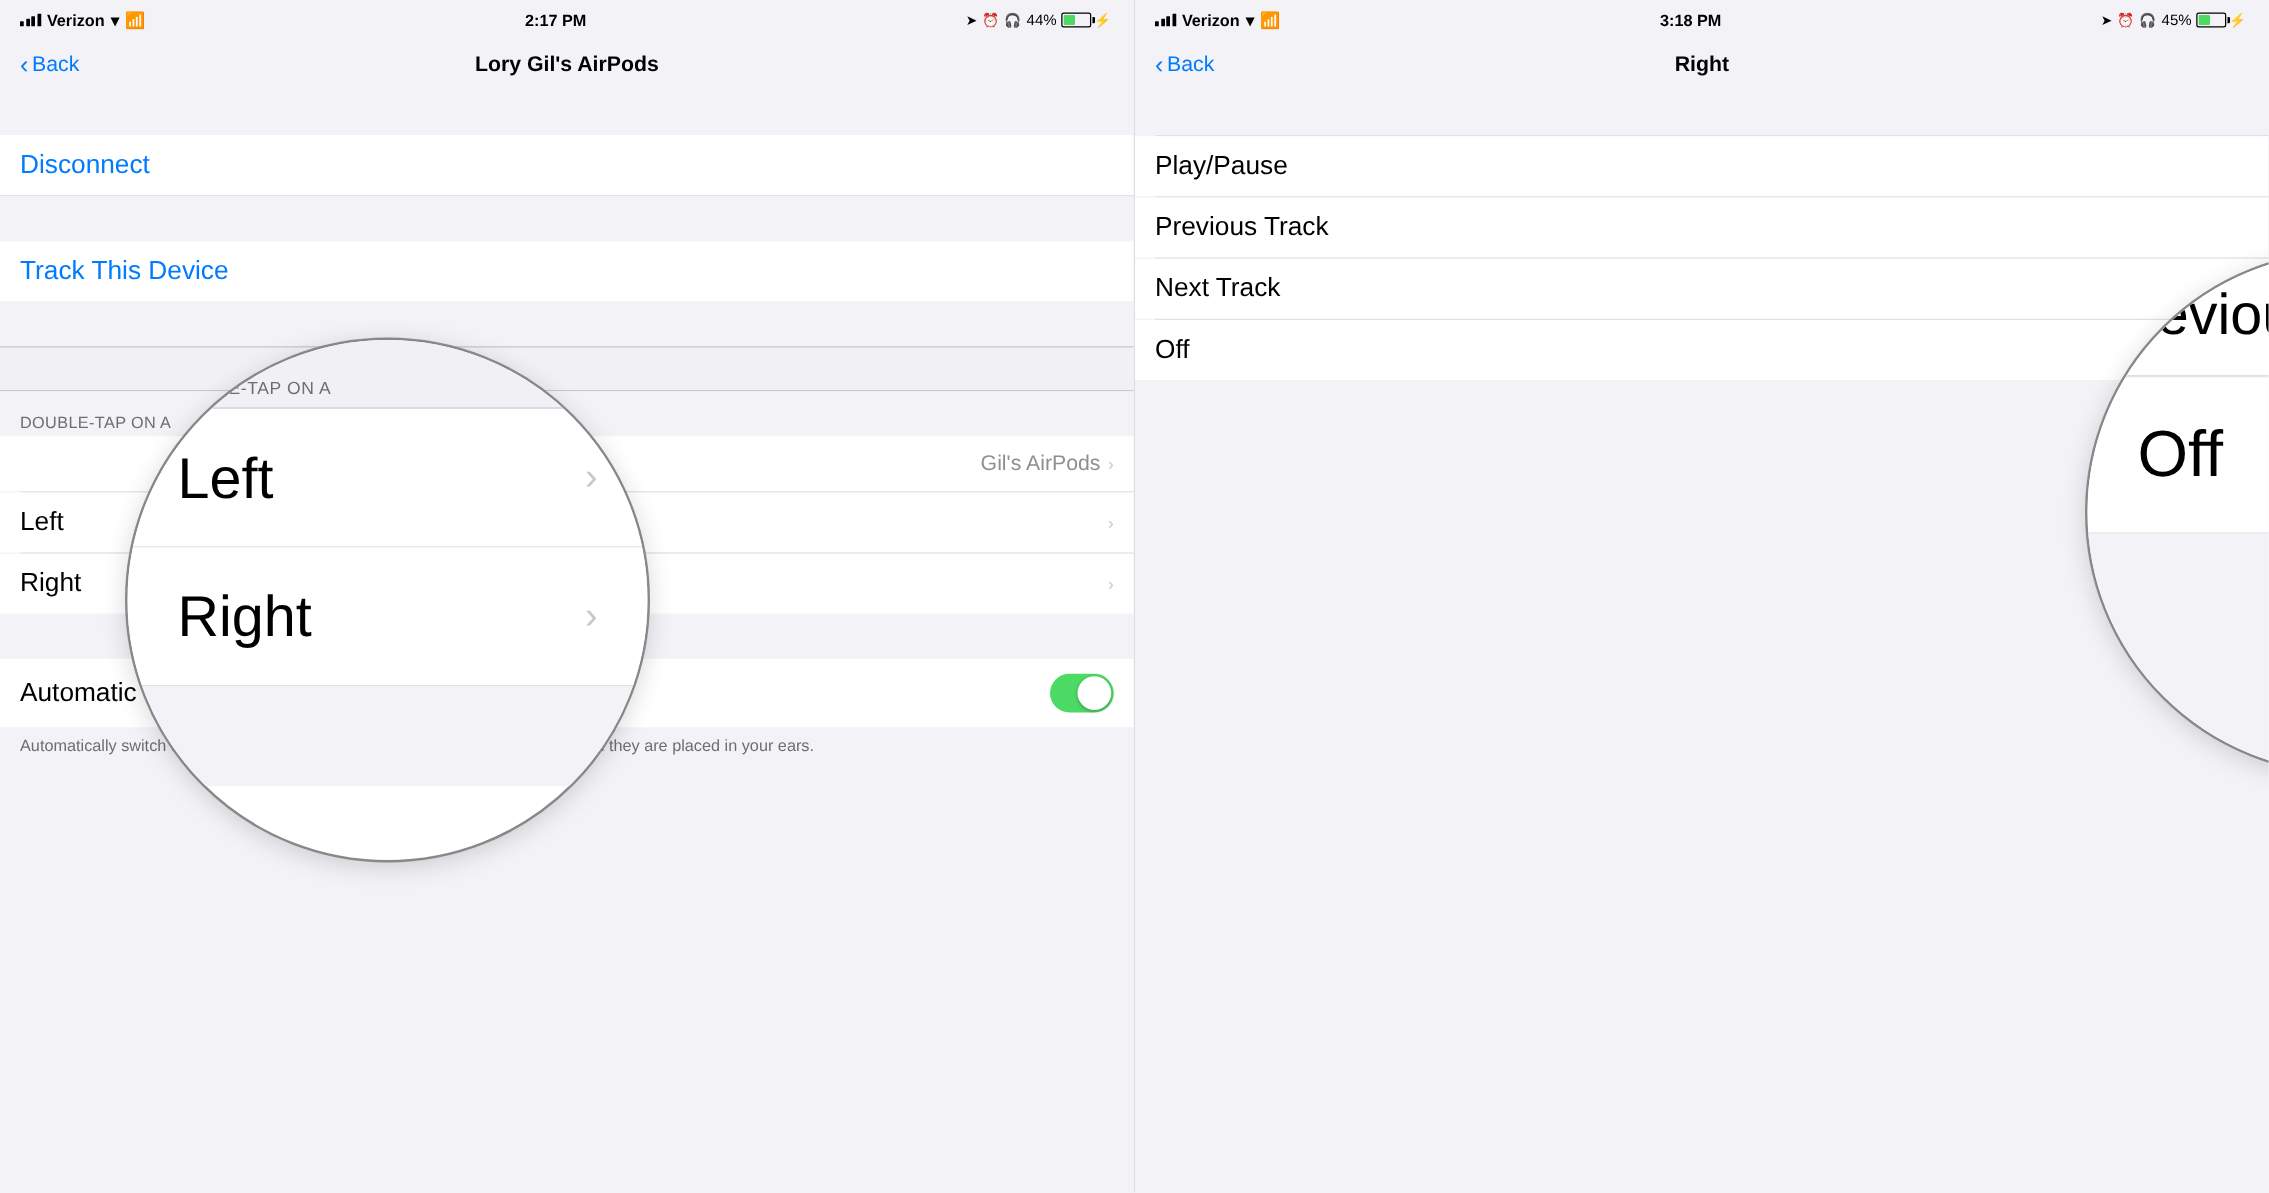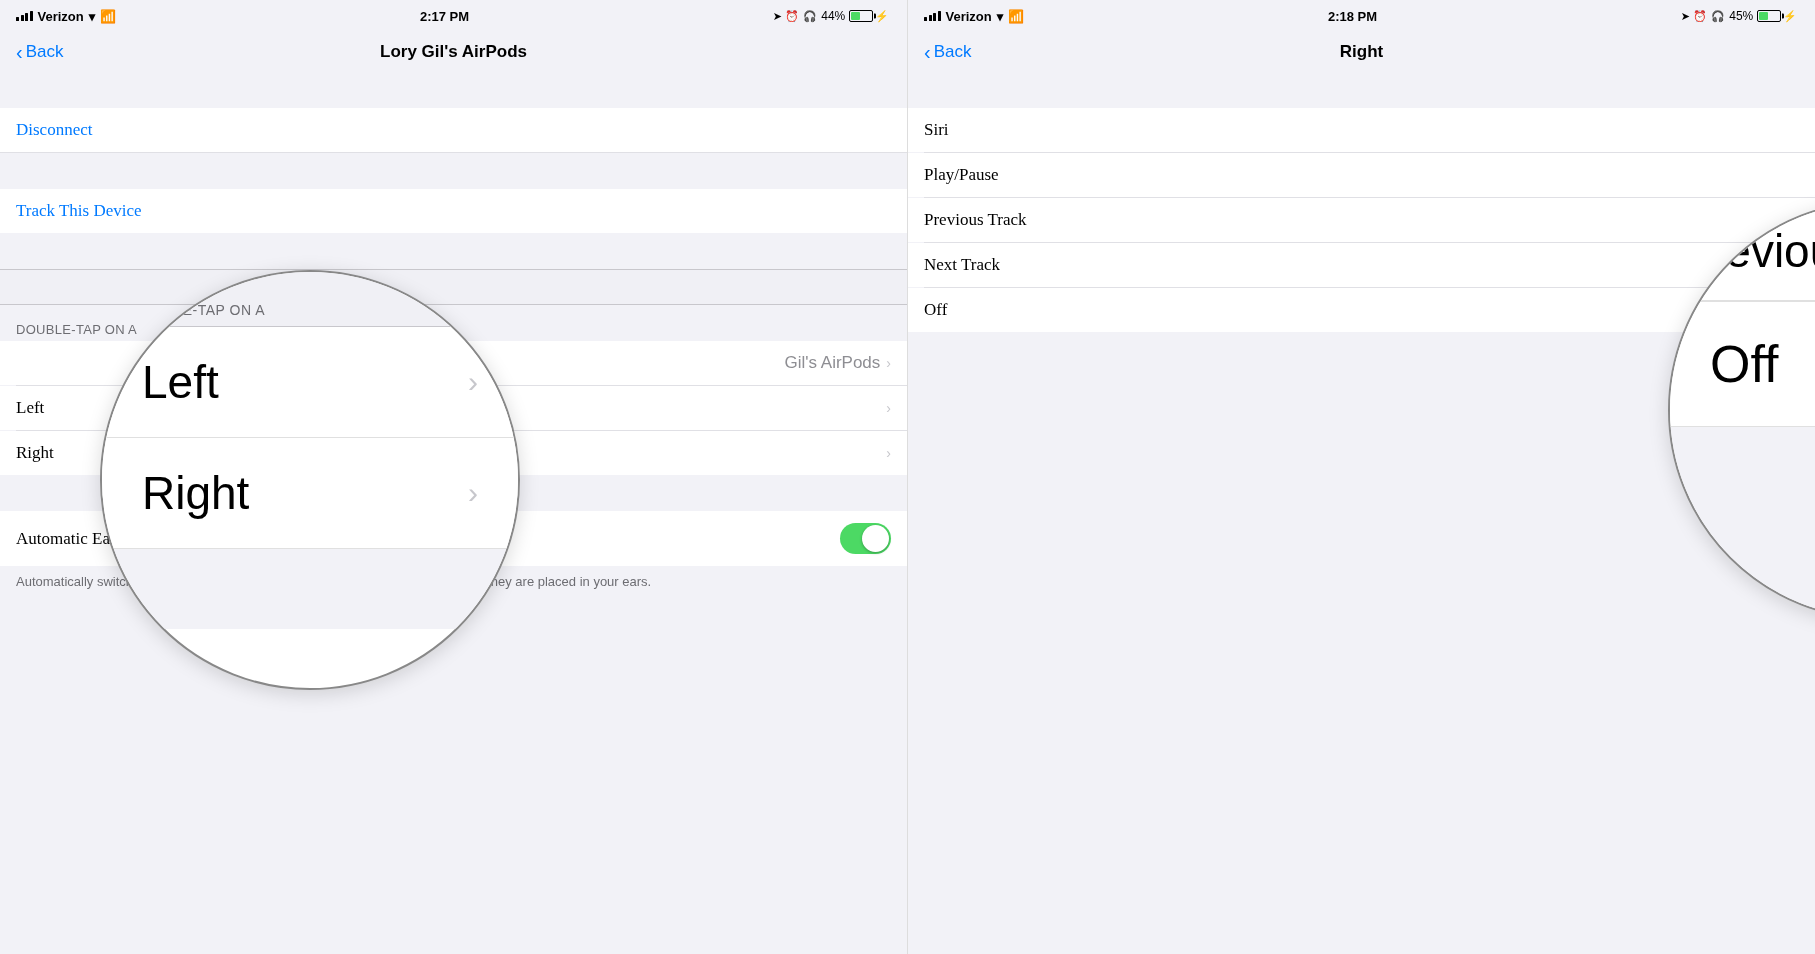--- a/index.html
+++ b/index.html
@@ -129,23 +129,22 @@
     }
     .settings-item {
       display: flex;
       align-items: center;
       justify-content: space-between;
       padding: 12px 16px;
       background: #fff;
       min-height: 44px;
     }
     .settings-item-text {
-      font-size: 17px;
+      font-size: 21px;
       color: #007aff;
-      font-family: Liberation Serif, serif;
     }
     .settings-item-text.black {
       color: #000;
     }
     .settings-item-right {
       display: flex;
       align-items: center;
       gap: 6px;
       color: #8e8e93;
       font-size: 17px;
@@ -374,21 +373,21 @@
       <div class="signal-bars">
         <span style="height:4px"></span>
         <span style="height:6px"></span>
         <span style="height:8px"></span>
         <span style="height:10px"></span>
       </div>
       <span>Verizon</span>
       <span class="wifi-icon">▾</span>
       <span style="font-size:13px;">📶</span>
     </div>
-    <div class="status-center">2:18 PM</div>
+    <div class="status-center">3:18 PM</div>
     <div class="status-right">
       <span style="font-size:11px;">➤</span>
       <span style="font-size:11px;">⏰</span>
       <span style="font-size:11px;">🎧</span>
       <span>45%</span>
       <div class="battery-container">
         <div class="battery">
           <div class="battery-fill" style="width:44%;background:#4cd964;"></div>
         </div>
         <span style="font-size:11px;">⚡</span>
@@ -399,25 +398,20 @@
   <div class="nav-bar">
     <div class="nav-back">
       <span class="chevron">‹</span>
       <span>Back</span>
     </div>
     <div class="nav-title">Right</div>
   </div>
 
   <div style="height:36px;background:#f2f2f7;"></div>
 
-  <div class="settings-group">
-    <div class="settings-item">
-      <span class="settings-item-text black">Siri</span>
-    </div>
-  </div>
   <div style="height:1px;background:#e0e0e5;margin-left:16px;"></div>
 
   <div class="settings-group">
     <div class="settings-item">
       <span class="settings-item-text black">Play/Pause</span>
     </div>
   </div>
   <div style="height:1px;background:#e0e0e5;margin-left:16px;"></div>
 
   <div class="settings-group">

